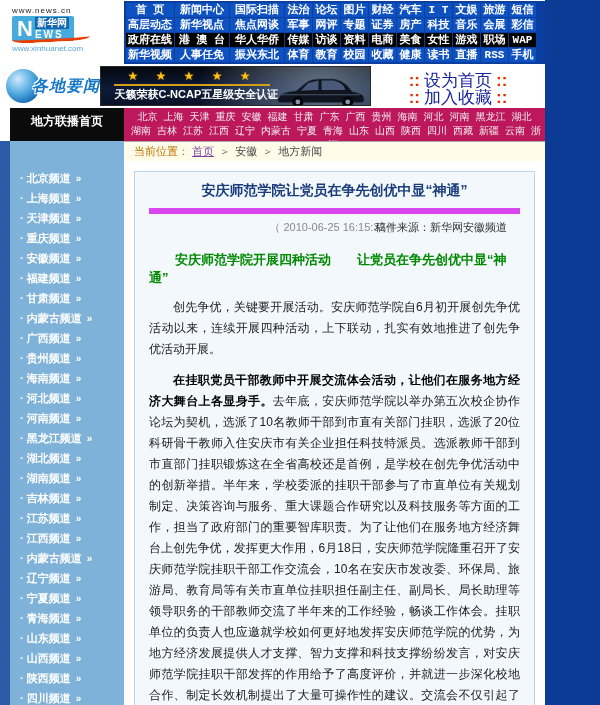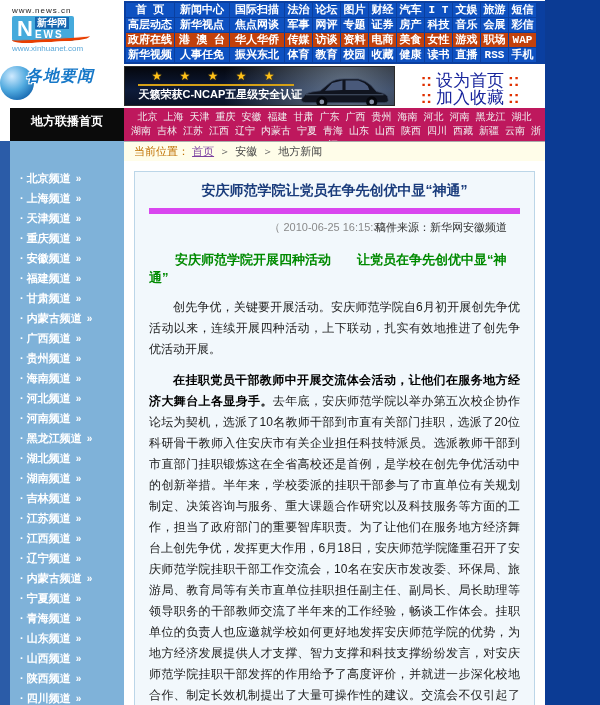--- a/index.html
+++ b/index.html
@@ -17,25 +17,25 @@
   .logo-stack { display:flex; flex-direction:column; margin-left:2px; }
   .logo-cn { background:#1566B0; color:#fff; font-size:10px; font-weight:bold; padding:0 2px; line-height:12px; }
   .logo-ews { color:#fff; font-size:10px; font-weight:bold; letter-spacing:2px; line-height:11px; }
   .logo-swoosh { width:78px; height:4px; border-bottom:3px solid #E83E00; border-radius:0 0 50% 50%/0 0 8px 8px; transform:rotate(-3deg); margin-top:-3px; }
   .logo-url-bottom { font-size:8px; color:#5AA7D8; margin-top:2px; }
 
   .nav-table { flex:1; background:#0A3FA0; border:2px solid #0A3FA0; padding:0; margin-top:1px;font-family:Liberation Mono, monospace; }
   .nav-row { display:grid; grid-template-columns:48px 54px 54px repeat(9,27px); grid-column-gap:1px; background:#0A3FA0; margin-bottom:1px; }
   .nav-row:last-child { margin-bottom:0; }
   .nav-cell { background:#0E51C1; color:#fff; font-size:11px; font-weight:bold; text-align:center; line-height:14px; height:14px; white-space:nowrap; overflow:hidden; text-decoration:none; cursor:pointer; }
-  .nav-row.alt .nav-cell { background:#c2410c; }
+  .nav-row.alt .nav-cell { background:#000000; }
 
   
   .banner-row { height:48px; display:flex; background:#fff; padding-top:2px; }
-  .section-logo { width:124px; display:flex; }
+  .section-logo { width:100px; display:flex; align-items:center; padding-left:6px; }
   .globe { width:34px; height:34px; border-radius:50%; background:radial-gradient(circle at 35% 30%, #cfeaff, #51aadf 45%, #1668b0 80%); flex:0 0 auto; }
   .section-logo-text { font-size:16px; font-weight:bold; font-style:italic; color:#1778C8; margin-left:-8px; letter-spacing:1px; text-shadow:1px 1px 0 #fff,-1px -1px 0 #fff,1px -1px 0 #fff,-1px 1px 0 #fff; }
   .car-ad { width:271px; position:relative; background:radial-gradient(circle at 82% 55%, rgba(170,190,210,.55), rgba(0,0,0,0) 55%), linear-gradient(180deg,#05070d,#0d1b3a 60%,#0a1226); border:1px solid #2a2a2a; overflow:hidden; cursor:pointer; }
   .ad-stars { color:#FFC11A; font-size:12px; letter-spacing:7px; text-align:center; width:68%; margin-top:2px; text-shadow:0 0 2px #7a5a00; }
   .ad-line { width:58%; border-top:2px solid #D4A017; margin:1px 0 1px 5%; }
   .ad-text { color:#fff; font-size:11px; font-weight:bold; margin-left:5%; white-space:nowrap; }
   .ad-car { position:absolute; right:2px; top:4px; }
   .quick-links { flex:1; text-align:center; font-size:17px; padding-top:6px; }
   .quick-link-line { line-height:17px; color:#18259C; cursor:pointer; }
   .deco-colon { color:#E03000; font-weight:bold; margin:0 4px; }
@@ -284,25 +284,25 @@
 
           <div class="side-item">
             <span class="blt">·</span><span class="lbl">江苏频道</span><span class="arr">»</span>
           </div>
 
           <div class="side-item">
             <span class="blt">·</span><span class="lbl">江西频道</span><span class="arr">»</span>
           </div>
 
           <div class="side-item">
+            <span class="blt">·</span><span class="lbl">内蒙古频道</span><span class="arr">»</span>
+          </div>
+
+          <div class="side-item">
             <span class="blt">·</span><span class="lbl">辽宁频道</span><span class="arr">»</span>
-          </div>
-
-          <div class="side-item">
-            <span class="blt">·</span><span class="lbl">内蒙古频道</span><span class="arr">»</span>
           </div>
 
           <div class="side-item">
             <span class="blt">·</span><span class="lbl">宁夏频道</span><span class="arr">»</span>
           </div>
 
           <div class="side-item">
             <span class="blt">·</span><span class="lbl">青海频道</span><span class="arr">»</span>
           </div>
 

